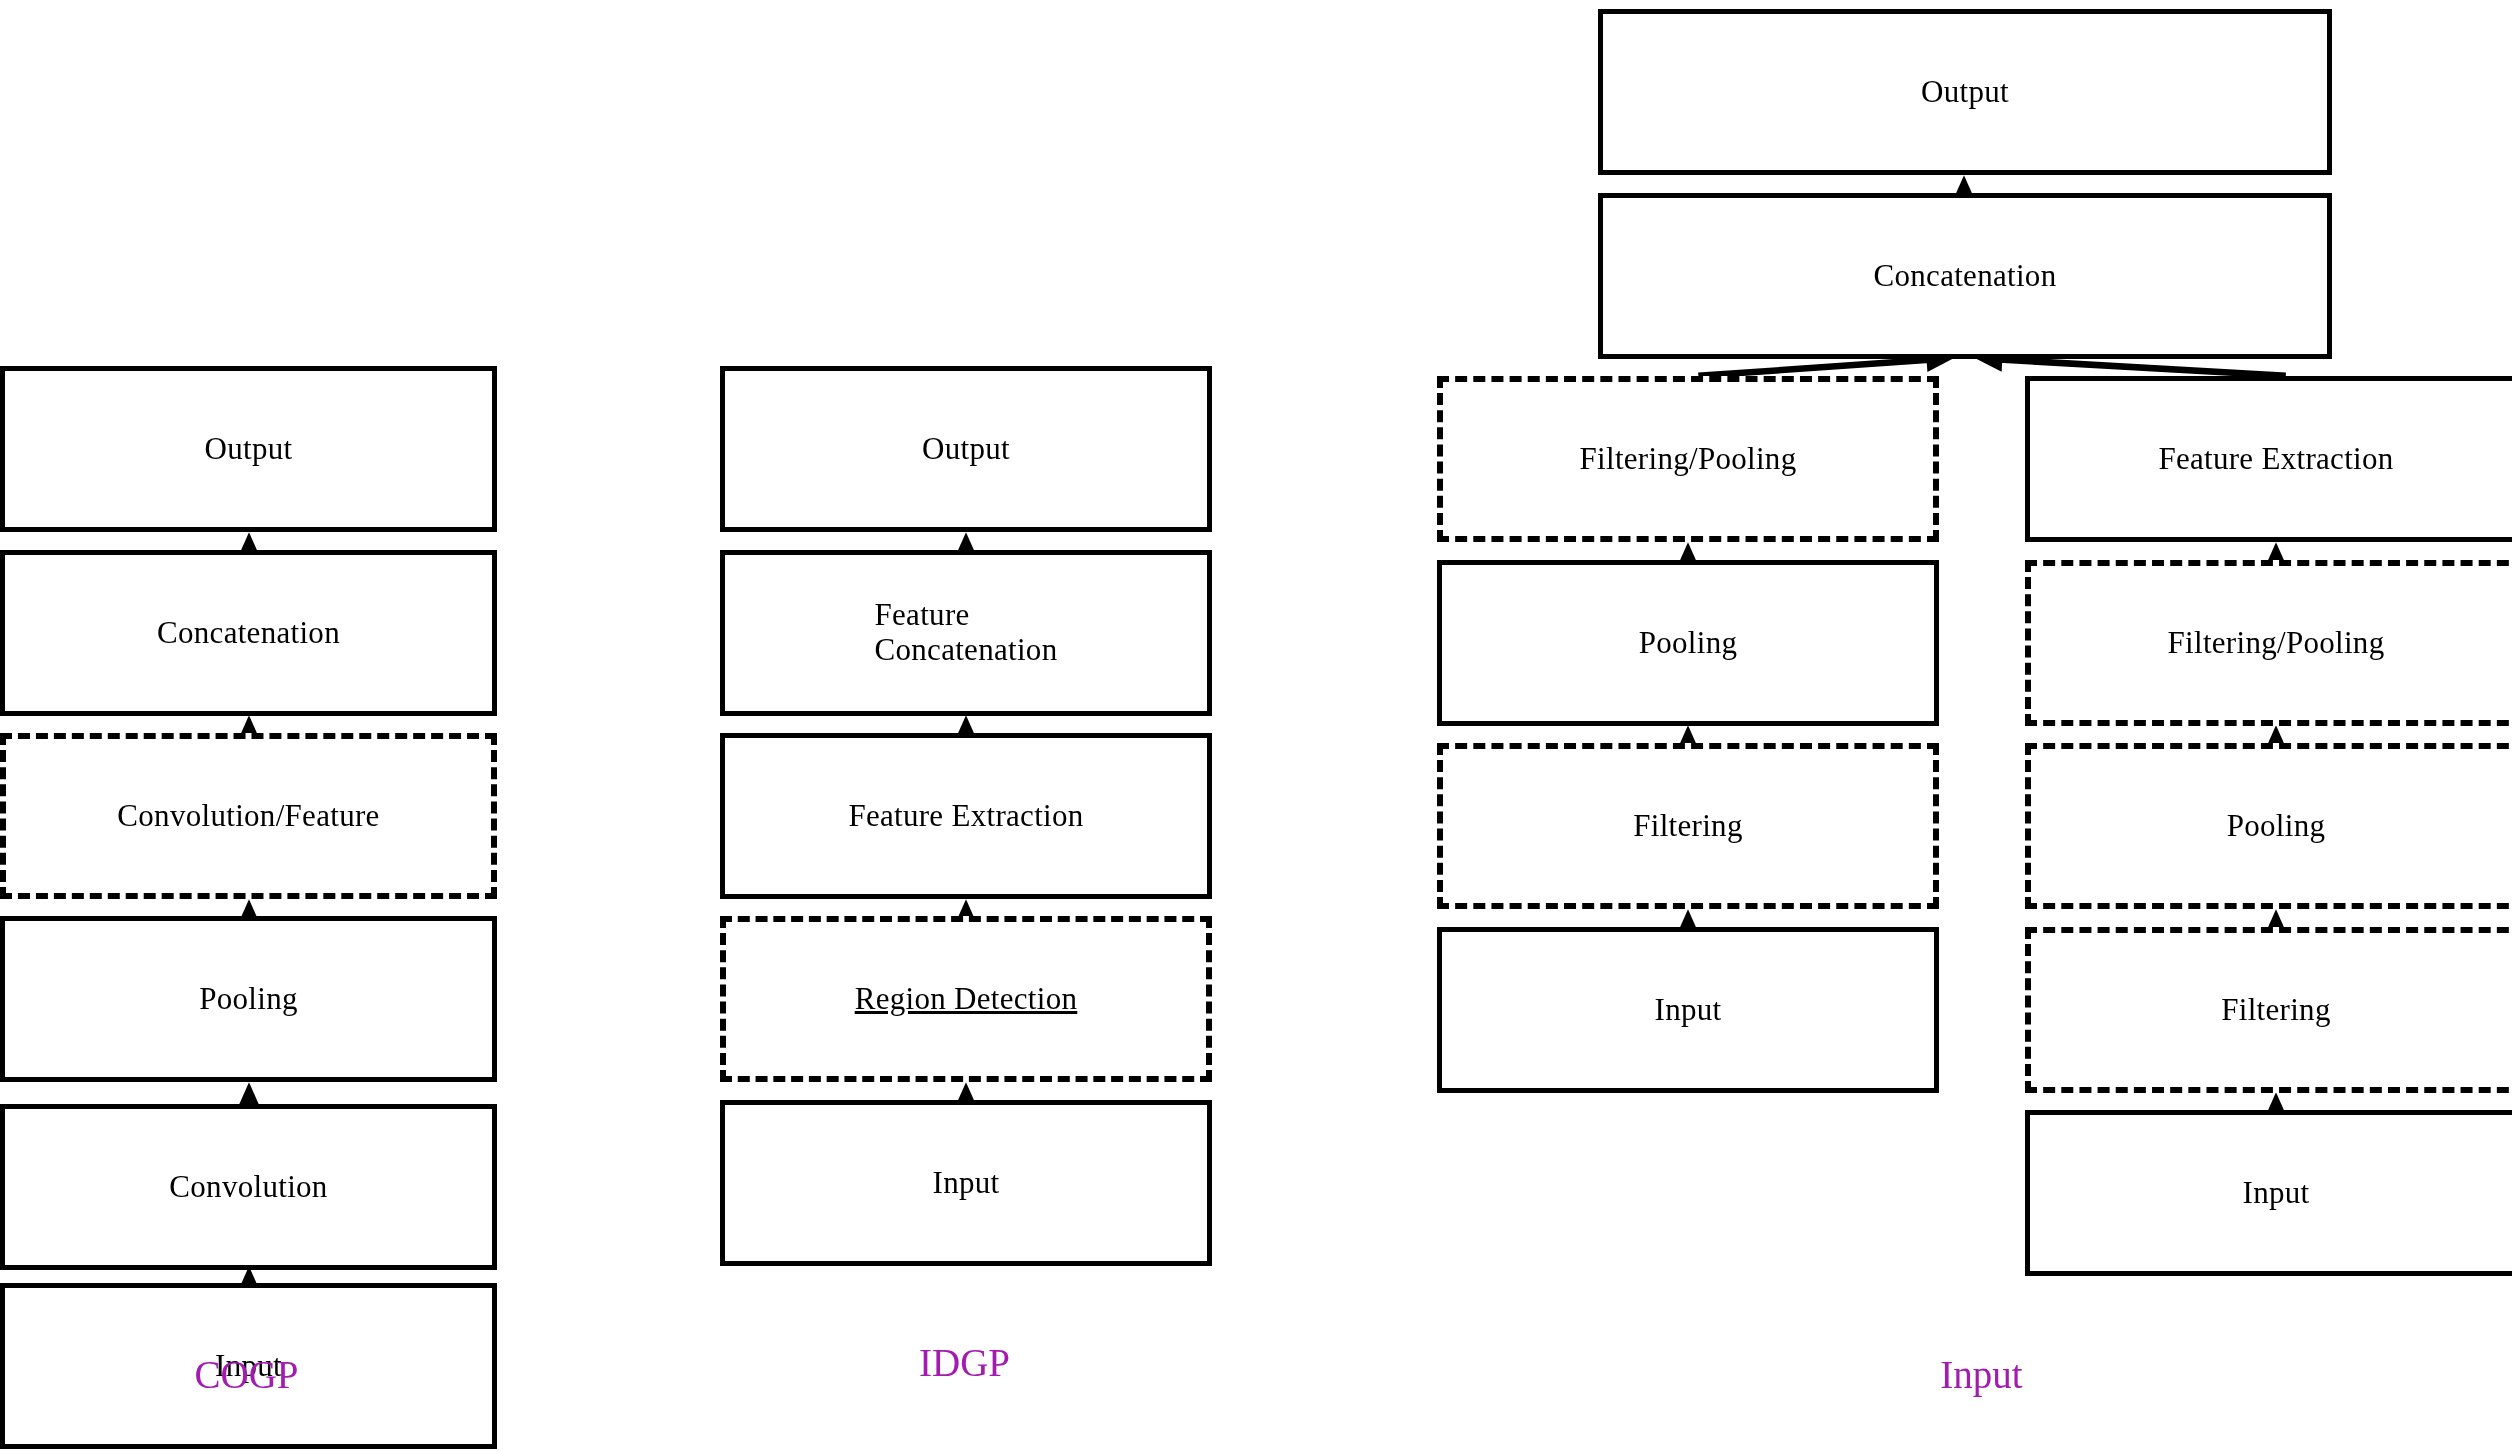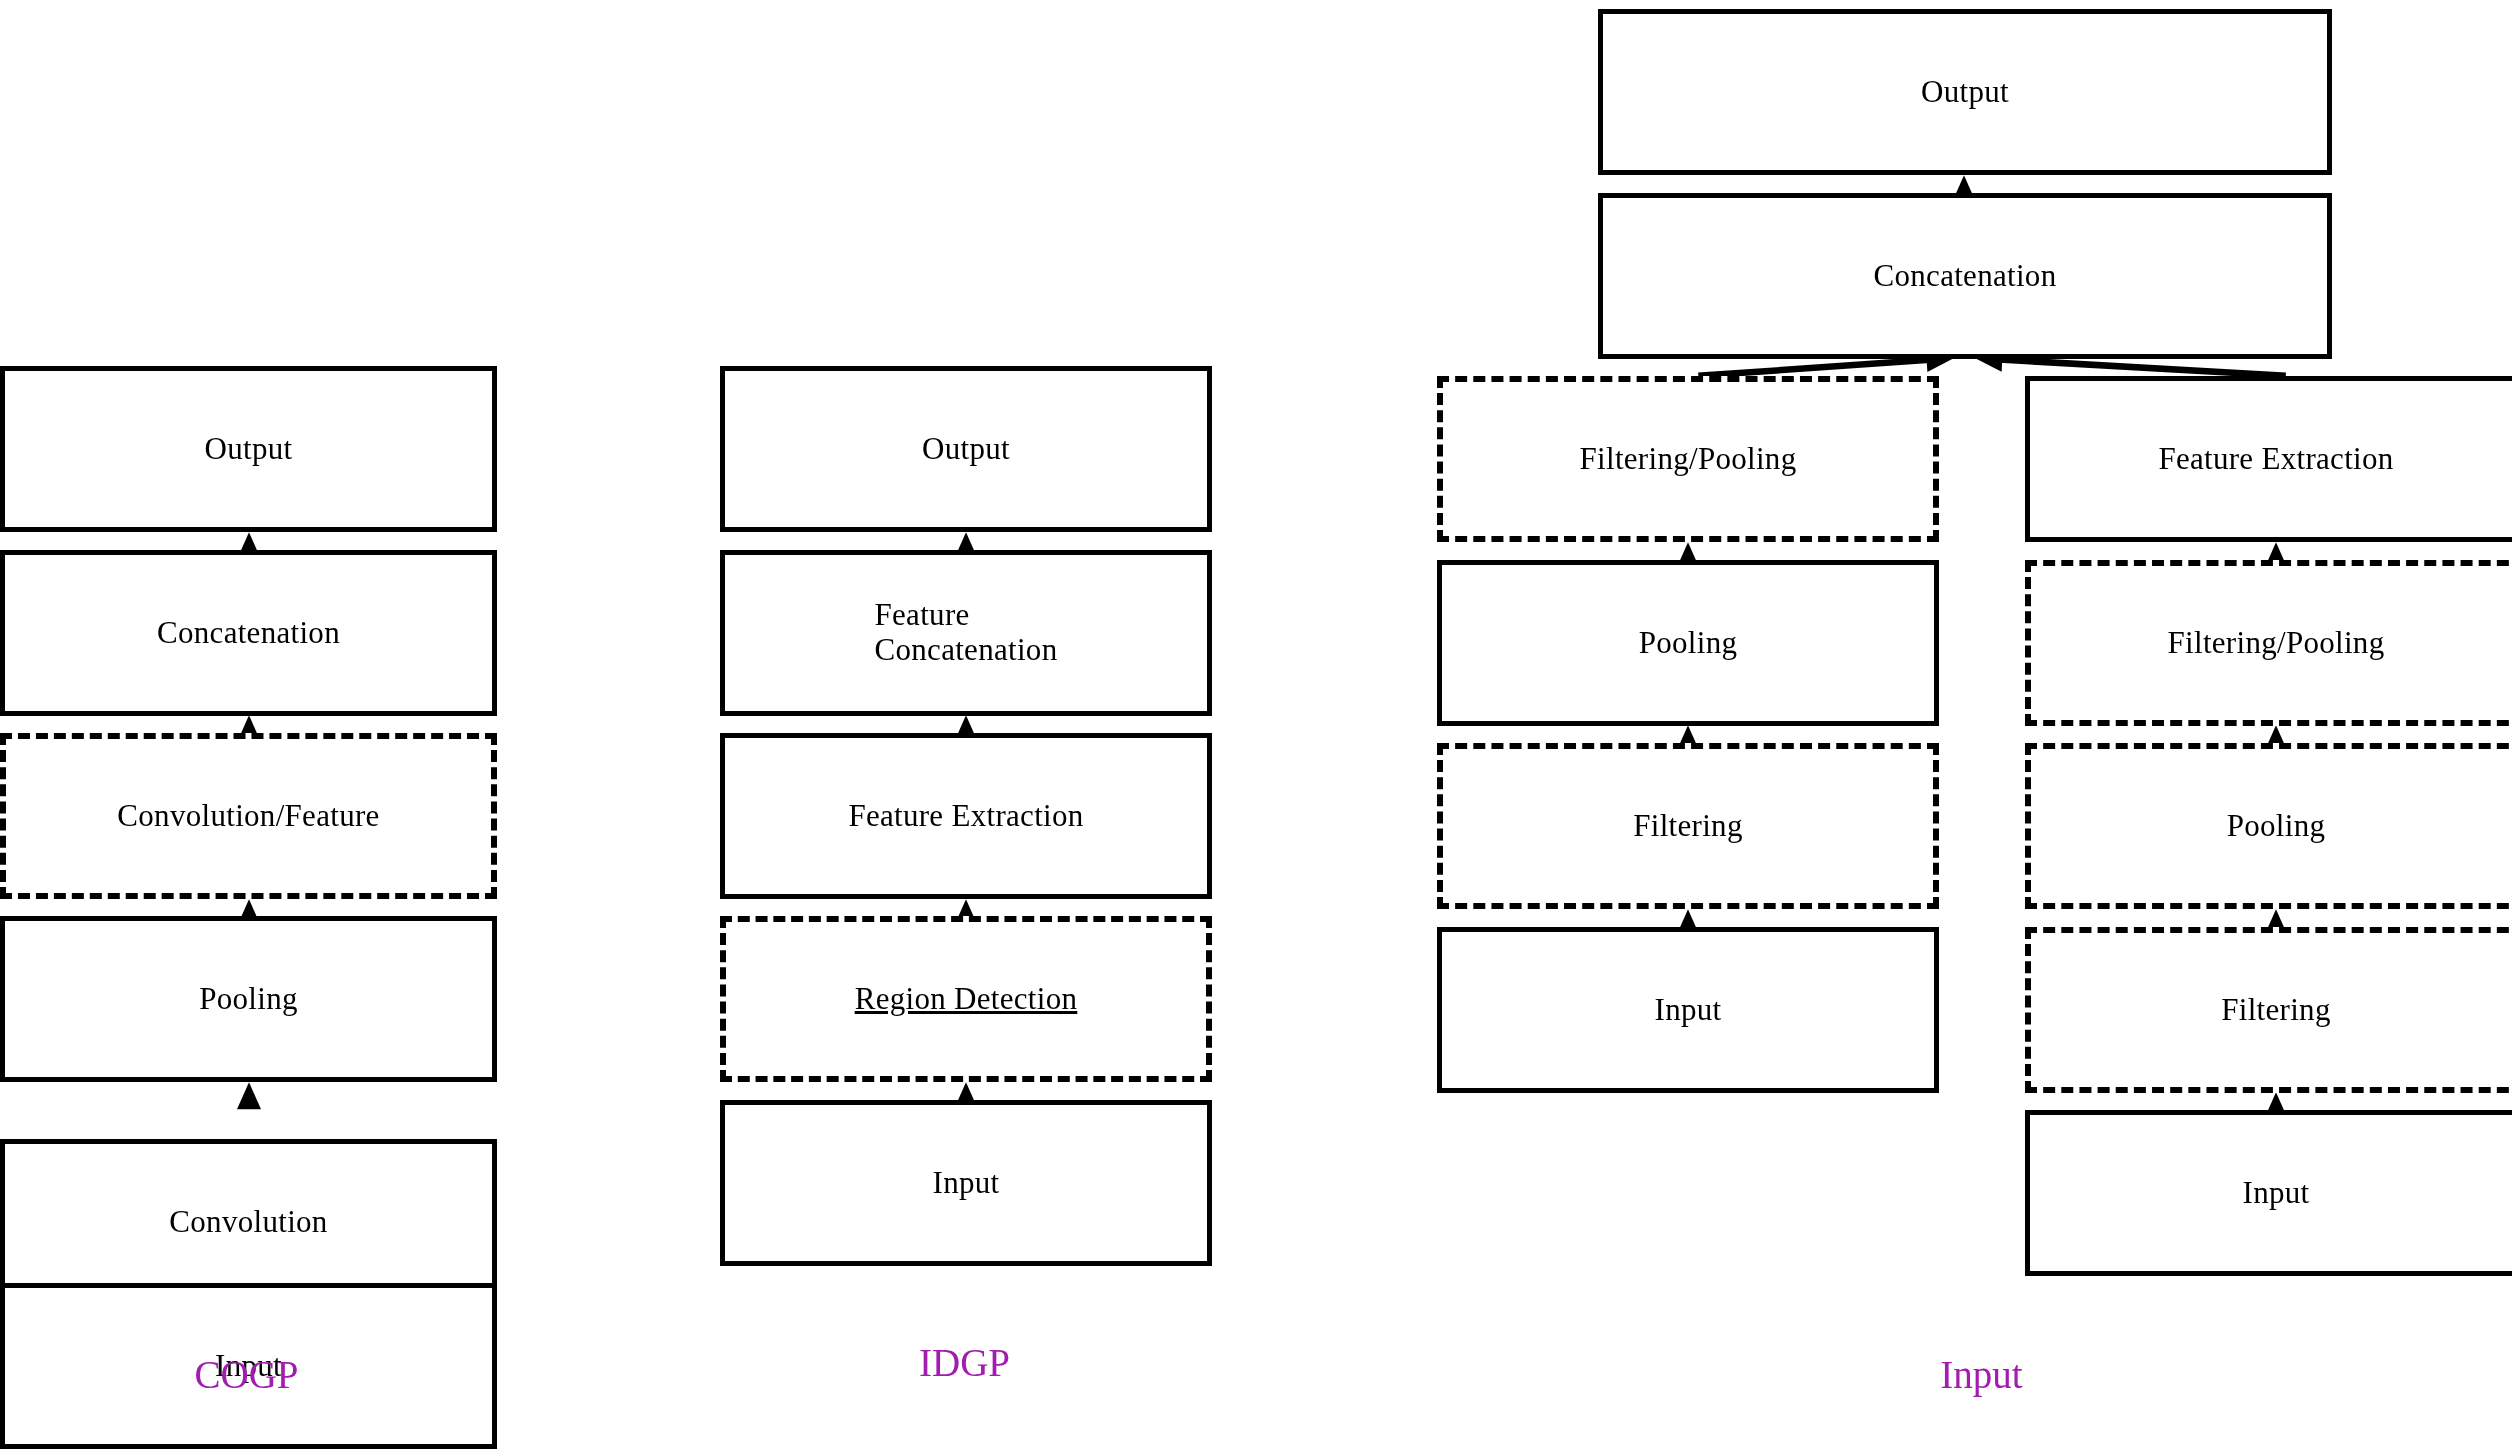--- a/index.html
+++ b/index.html
@@ -69,21 +69,21 @@
     </div>
     <div class="box solid" style="left: 0px; width: 497px; top: 916px; height: 166px;">
       <span class="lbl">Pooling</span>
     </div>
     <div class="arrow" style="left: 219px; top: 1052px; width: 60px; height: 78px;">
       <svg width="60" height="78" viewBox="0 0 120 155.2195121951222">
         <line x1="60" y1="95.2195121951222" x2="60" y2="108" stroke="#000" stroke-width="13"></line>
         <polygon points="60,60 84,114 36,114" fill="#000"></polygon>
       </svg>
     </div>
-    <div class="box solid" style="left: 0px; width: 497px; top: 1139px; height: 166px;">
+    <div class="box solid" style="left: 0px; width: 497px; top: 1104px; height: 166px;">
       <span class="lbl">Convolution</span>
     </div>
     <div class="arrow" style="left: 219px; top: 1236px; width: 60px; height: 78px;">
       <svg width="60" height="78" viewBox="0 0 120 155.21951219512175">
         <line x1="60" y1="95.21951219512175" x2="60" y2="108" stroke="#000" stroke-width="13"></line>
         <polygon points="60,60 84,114 36,114" fill="#000"></polygon>
       </svg>
     </div>
     <div class="box solid" style="left: 0px; width: 497px; top: 1283px; height: 166px;">
       <span class="lbl">Input</span>

